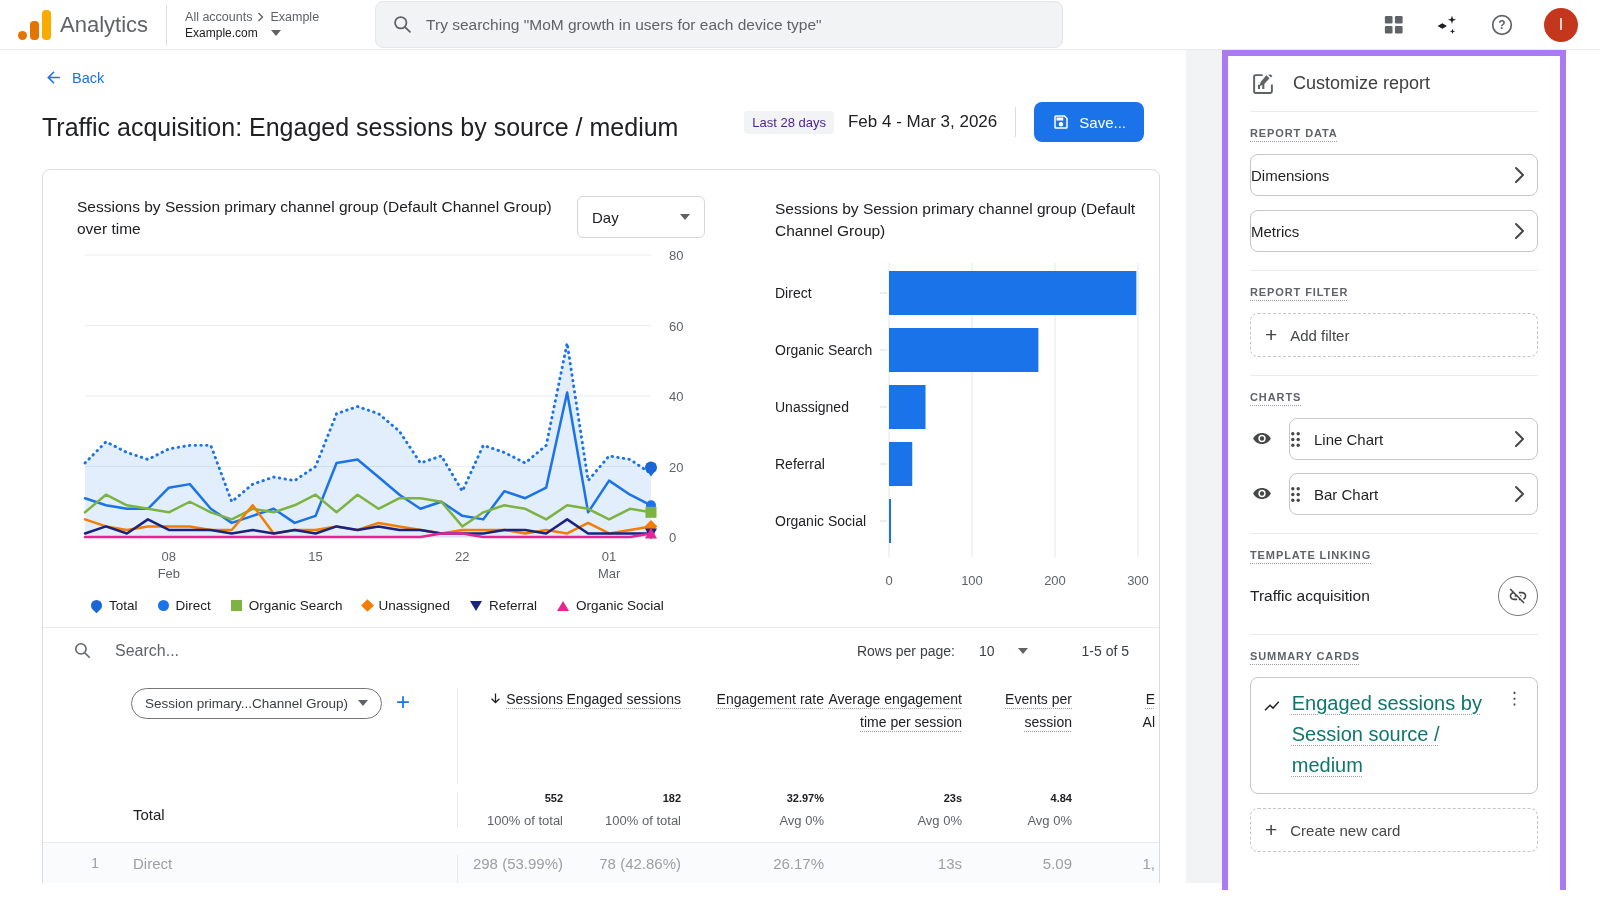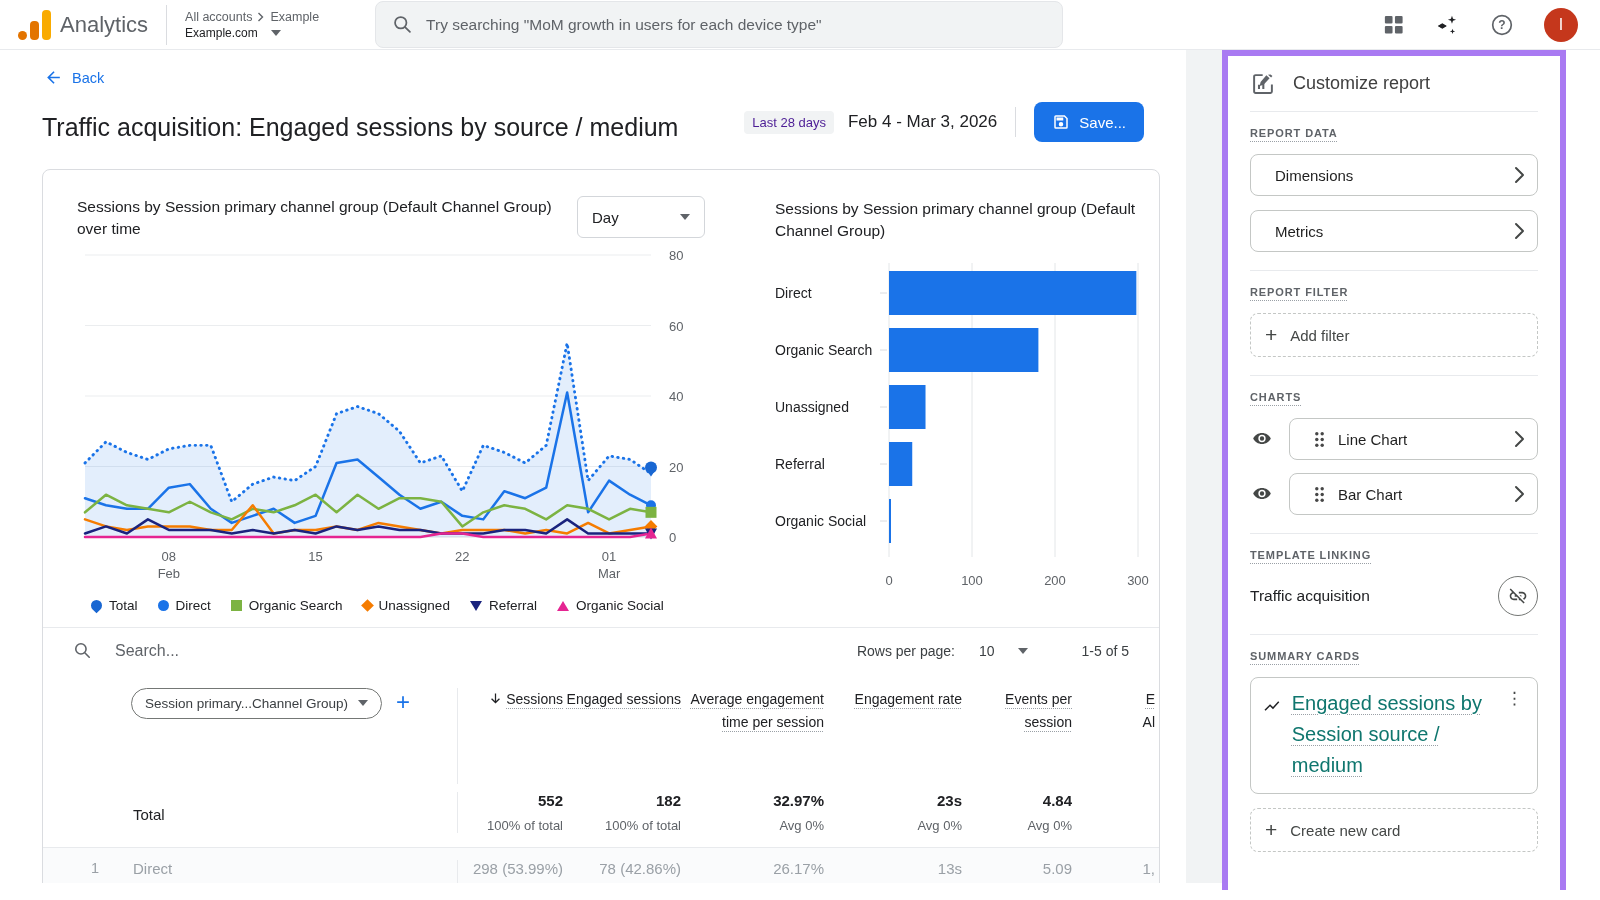--- a/index.html
+++ b/index.html
@@ -84,38 +84,38 @@
   .vl{border-left:1px solid #e8eaed}
   .th{font-size:14px;color:#202124;text-align:right;line-height:1.65}
   .dotted-u{text-decoration:underline dotted #9aa0a6;text-underline-offset:4px;text-decoration-thickness:1px}
   .dim-cell{display:flex;align-items:flex-start;padding-left:26px}
   .dim-pill{border:1px solid #747775;border-radius:16px;height:31px;display:flex;align-items:center;
     gap:10px;padding:0 13px;font-size:13.5px;color:#3c4043;cursor:pointer;white-space:nowrap}
   .add-dim{color:#1a73e8;font-size:24px;font-weight:400;margin-left:14px;line-height:28px;cursor:pointer}
   .trow-total{padding:8px 0 14px 0}
   .trow-total .dim-name{font-size:15px;color:#202124;padding-left:28px;padding-top:14px}
   .num{text-align:right}
-  .num .big{font-size:15px;font-weight:700;color:#202124}
+  .num .big{font-size:11px;font-weight:700;color:#202124}
   .num .sub{font-size:13px;color:#5f6368;margin-top:9px}
   .trow-data{border-top:1px solid #e8eaed;background:#fafbfc;padding-top:12px;height:60px;color:#9aa0a6}
   .trow-data .rownum{font-size:14.5px;text-align:right;padding-right:6px}
   .trow-data .rowname{font-size:15px;padding-left:28px}
   .trow-data .num{font-size:15px}
   .partial{text-align:right;padding-right:4px;overflow:hidden}
 
   
   .panel-inner{padding:0 22px}
   .panel-head{display:flex;align-items:center;gap:17px;height:56px;border-bottom:1px solid #e8eaed}
   .panel-title{font-size:18px;color:#404040}
   .p-section{padding:15px 0 18px 0;border-bottom:1px solid #e8eaed}
   .p-section.last{border-bottom:none}
   .p-label{font-size:11px;letter-spacing:.9px;font-weight:700;color:#5f6368;width:max-content;
     margin-bottom:15px}
   .p-card{border:1px solid #c4c7c5;border-radius:8px;height:42px;display:flex;align-items:center;
-    padding:0 12px 0 24px;margin-bottom:14px;cursor:pointer;background:#fff}
+    padding:0 12px 0 0;margin-bottom:14px;cursor:pointer;background:#fff}
   .p-card:last-child{margin-bottom:0}
   .p-card-label{font-size:15px;color:#1f1f1f}
   .p-card .chev{margin-left:auto}
   .dashed-btn{border:1px dashed #c4c7c5;border-radius:8px;height:44px;display:flex;align-items:center;
     gap:13px;padding:0 14px;font-size:15px;color:#444746;cursor:pointer}
   .plus-glyph{font-size:21px;color:#444746;font-weight:400}
   .chart-row{display:flex;align-items:center;margin-bottom:13px}
   .chart-row:last-child{margin-bottom:0}
   .chart-row .p-card{flex:1;margin:0 0 0 15px;gap:13px}
   .tl-row{display:flex;align-items:center}
@@ -334,22 +334,22 @@
             <span class="dim-pill">
               <span>Session primary...Channel Group)</span>
               <span class="caret"></span>
             </span>
             <span class="add-dim">+</span>
           </div>
           <div class="c th vl"><svg width="15" height="15" viewBox="0 0 24 24" style="vertical-align:-2px;margin-right:3px">
                 <path fill="#202124" d="M11 4h2v12.17l4.59-4.58L19 13l-7 7-7-7 1.41-1.41L11 16.17z"></path>
               </svg><span class="dotted-u">Sessions</span></div>
             <div class="c th"><span class="dotted-u">Engaged sessions</span></div>
+            <div class="c th"><span class="dotted-u">Engagement rate</span></div>
             <div class="c th"><span class="dotted-u">Average engagement time per session</span></div>
-            <div class="c th"><span class="dotted-u">Engagement rate</span></div>
             <div class="c th"><span class="dotted-u">Events per session</span></div>
             <div class="c th partial">
             <span class="dotted-u">E</span><br>
             <span>Al</span>
           </div>
         </div>
 
         <div class="t-grid trow-total">
           <div class="c"></div>
           <div class="c dim-name">Total</div>

